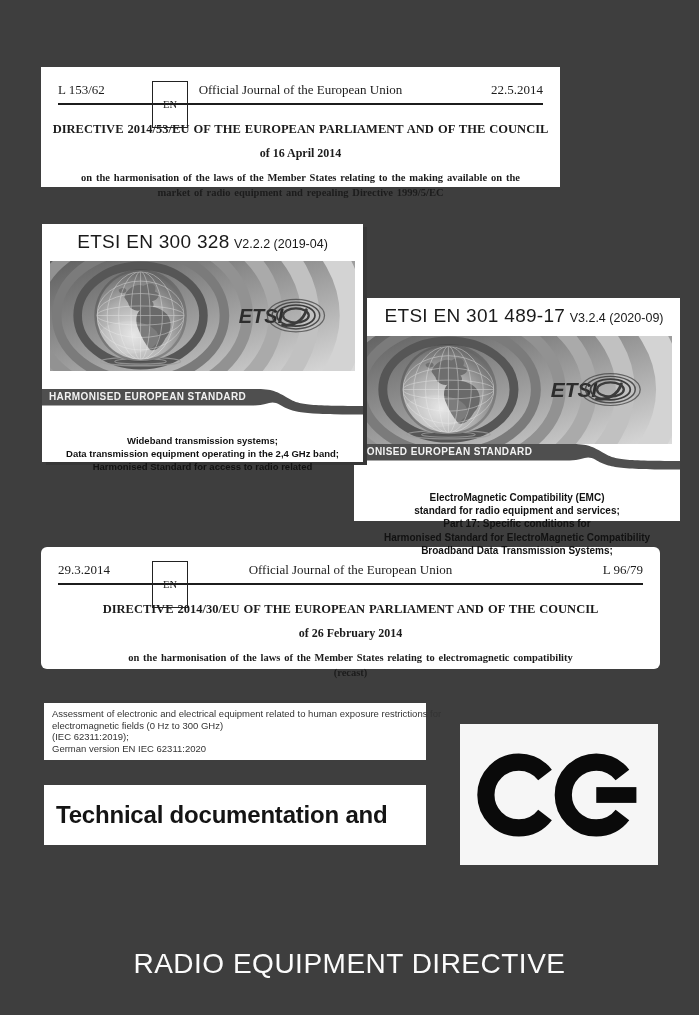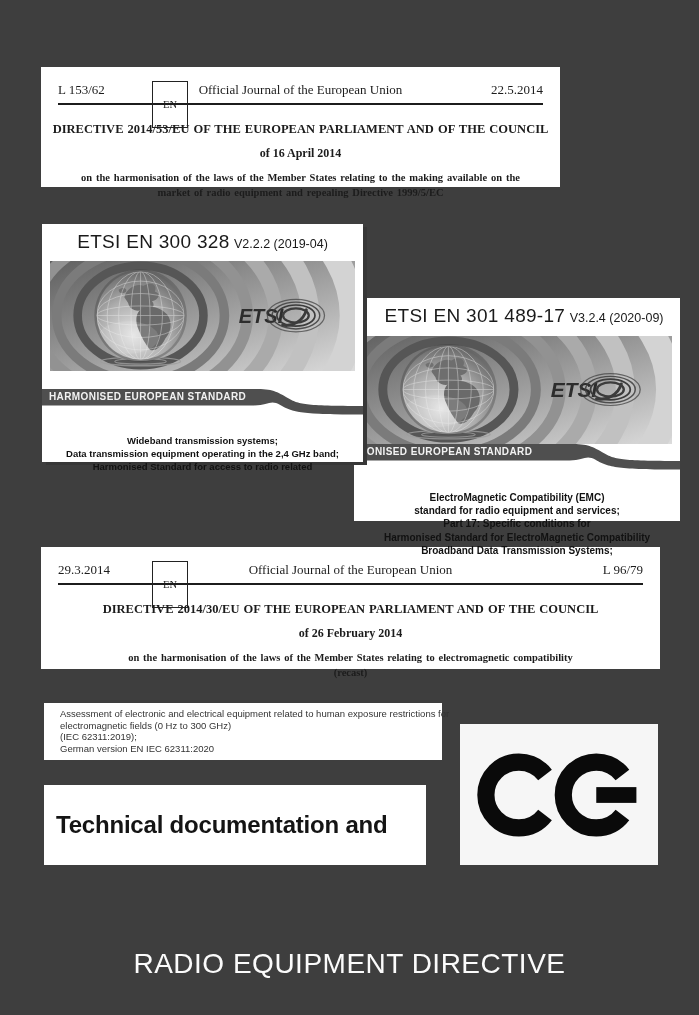--- a/index.html
+++ b/index.html
@@ -44,26 +44,26 @@
   }
   .cover-text{margin-top:18px;text-align:center;font-weight:bold;
     font-size:9.5px;line-height:1.38;color:#111;}
   .cover-text div{white-space:nowrap;}
   #cover2 .cover-text{margin-top:20px;font-size:10px;line-height:1.32;}
   #cover2 .cover-title{padding-left:14px;}
   #cover2 .band-label{left:4px;}
 
   
   .iec-box{
-    left:44px;top:703px;width:366px;padding:5px 16px 6px;
+    left:44px;top:703px;width:366px;padding:5px 8px 6px;
     font-size:9.5px;line-height:1.22;color:#333;
   }
   .iec-box div{white-space:nowrap;}
   .techdoc-box{
-    left:44px;top:785px;width:370px;height:80px;padding-left:12px;
+    left:44px;top:785px;width:370px;height:60px;padding-left:12px;
     display:flex;flex-direction:column;justify-content:center;
     font-weight:bold;font-size:24px;line-height:1.28;color:#141414;
     letter-spacing:-0.2px;
   }
   .ce-box{
     left:460px;top:724px;width:198px;height:141px;background:#f6f6f6;
     display:flex;align-items:center;justify-content:center;
   }
   .footer-title{
     position:absolute;left:0;right:0;top:948px;text-align:center;
@@ -203,21 +203,21 @@
       </svg>
       <span class="band-label">HARMONISED EUROPEAN STANDARD</span>
     </div>
     <div class="cover-text">
       <div>Wideband transmission systems;</div>
       <div>Data transmission equipment operating in the 2,4 GHz band;</div>
       <div>Harmonised Standard for access to radio related</div>
     </div>
   </div>
 
-  <div class="card oj-doc" style="left:41px;top:547px;width:619px;height:122px;">
+  <div class="card oj-doc" style="left:41px;top:547px;width:619px;height:122px;border-radius:6px;">
     <div class="oj-header">
       <span class="oj-pageref">29.3.2014</span>
       <span class="oj-en">EN</span>
       <span class="oj-journal">Official Journal of the European Union</span>
       <span class="oj-date-right">L 96/79</span>
     </div>
     <div class="oj-rule"></div>
     <div class="oj-title">DIRECTIVE 2014/30/EU OF THE EUROPEAN PARLIAMENT AND OF THE COUNCIL</div>
     <div class="oj-of-date">of 26 February 2014</div>
     <div class="oj-subject">

